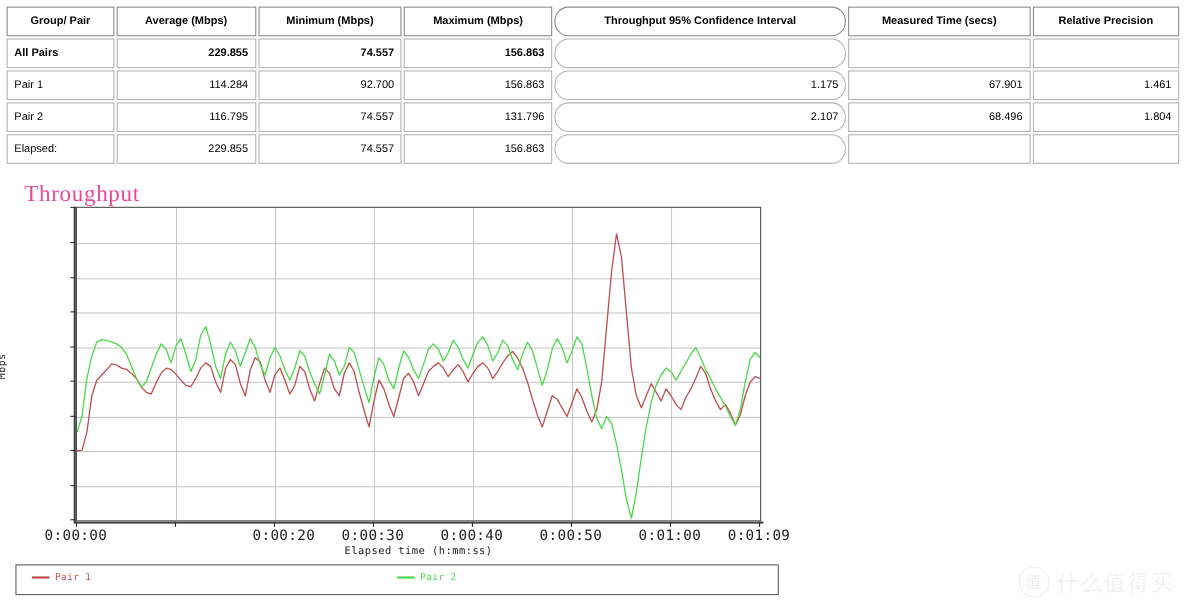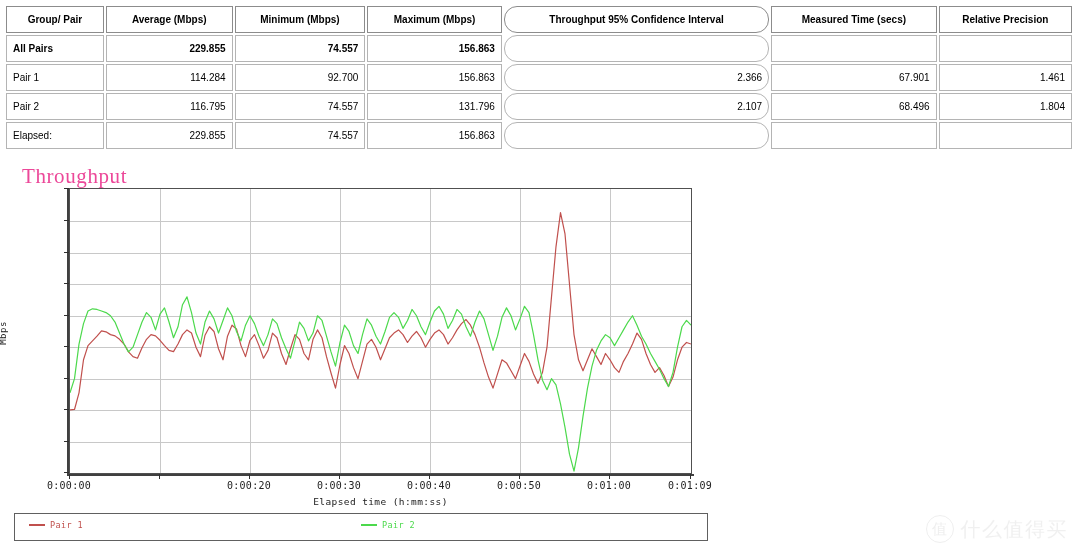--- a/index.html
+++ b/index.html
@@ -123,21 +123,21 @@
     position: absolute;
     left: 67px;
     top: 316px;
     width: 627px;
     height: 2px;
     background: #404040;
   }
   .xtick-label {
     position: absolute;
     top: 322px;
-    font-size: 10px;
+    font-size: 13px;
     color: #202020;
     white-space: nowrap;
     letter-spacing: 0.3px;
     transform: translateX(-50%);
   }
   .xtick-mark {
     position: absolute;
     top: 316px;
     width: 1px;
     height: 5px;
@@ -245,21 +245,21 @@
       <td class="col-max">156.863</td>
       <td class="col-ci"></td>
       <td class="col-time"></td>
       <td class="col-prec"></td>
     </tr>
     <tr>
       <td class="rowlabel col-label">Pair 1</td>
       <td class="col-avg">114.284</td>
       <td class="col-min">92.700</td>
       <td class="col-max">156.863</td>
-      <td class="col-ci">2.366</td>
+      <td class="col-ci">1.175</td>
       <td class="col-time">67.901</td>
       <td class="col-prec">1.461</td>
     </tr>
     <tr>
       <td class="rowlabel col-label">Pair 2</td>
       <td class="col-avg">116.795</td>
       <td class="col-min">74.557</td>
       <td class="col-max">131.796</td>
       <td class="col-ci">2.107</td>
       <td class="col-time">68.496</td>
@@ -296,21 +296,21 @@
       <div class="ytick-mark" style="left: 64px; top: 219.648px;"></div>
       <div class="ytick-mark" style="left: 64px; top: 251.099px;"></div>
       <div class="ytick-mark" style="left: 64px; top: 282.549px;"></div>
       <div class="ytick-mark" style="left: 64px; top: 314px;"></div>
     </div>
   <div id="xtick-container">
       <div class="xtick-label" style="left: 69px;">0:00:00</div>
       <div class="xtick-mark" style="left: 69px;"></div>
       <div class="xtick-label" style="left: 159px; margin-top: 41px;">0:00:10</div>
       <div class="xtick-mark" style="left: 159px;"></div>
-      <div class="xtick-label" style="left: 249px;">0:00:20</div>
+      <div class="xtick-label" style="left: 258px;">0:00:20</div>
       <div class="xtick-mark" style="left: 249px;"></div>
       <div class="xtick-label" style="left: 339px;">0:00:30</div>
       <div class="xtick-mark" style="left: 339px;"></div>
       <div class="xtick-label" style="left: 429px;">0:00:40</div>
       <div class="xtick-mark" style="left: 429px;"></div>
       <div class="xtick-label" style="left: 519px;">0:00:50</div>
       <div class="xtick-mark" style="left: 519px;"></div>
       <div class="xtick-label" style="left: 609px;">0:01:00</div>
       <div class="xtick-mark" style="left: 609px;"></div>
       <div class="xtick-label" style="left: 690px;">0:01:09</div>

